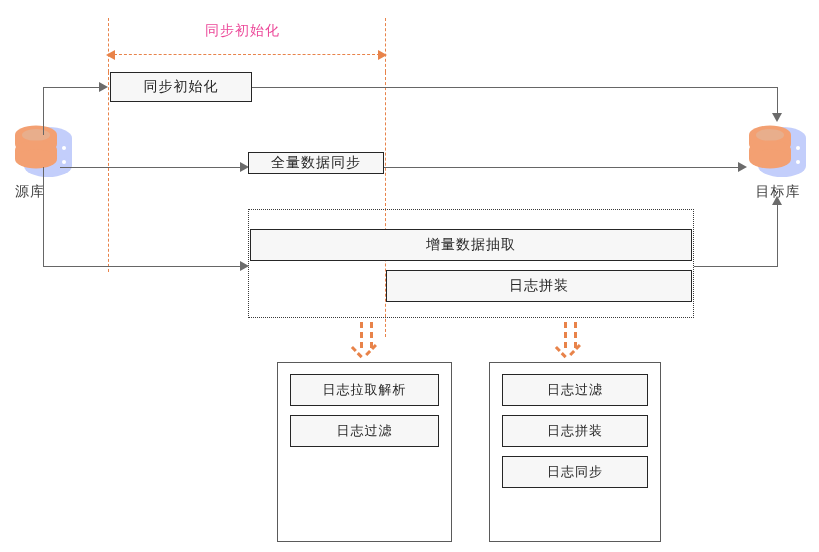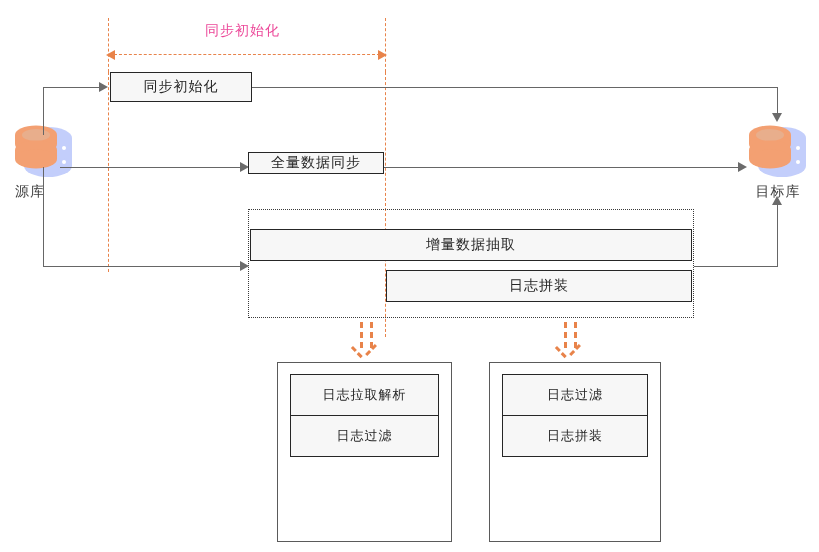--- a/index.html
+++ b/index.html
@@ -45,21 +45,21 @@
   .module {
     position: absolute;
     border: 1px solid #5a5a5a;
     box-sizing: border-box;
     background: #ffffff;
   }
   .module .mbox {
     position: absolute;
     left: 12px;
     right: 12px;
-    height: 42px;
+    height: 32px;
     background: #f7f7f7;
     border: 1px solid #262626;
     box-sizing: border-box;
     display: flex;
     align-items: center;
     justify-content: center;
     font-size: 13px;
     color: #262626;
     letter-spacing: 1px;
     white-space: nowrap;
@@ -246,15 +246,16 @@
   </div>
 
   <div class="module" style="left:277px; top:362px; width:175px; height:180px;">
     <div class="mbox" style="top:11px;">日志拉取解析</div>
     <div class="mbox" style="top:52px;">日志过滤</div>
   </div>
 
   <div class="module" style="left:489px; top:362px; width:172px; height:180px;">
     <div class="mbox" style="top:11px;">日志过滤</div>
     <div class="mbox" style="top:52px;">日志拼装</div>
+    <div class="mbox" style="top:93px;">日志同步</div>
   </div>
 
 </div>
 
 </body></html>

